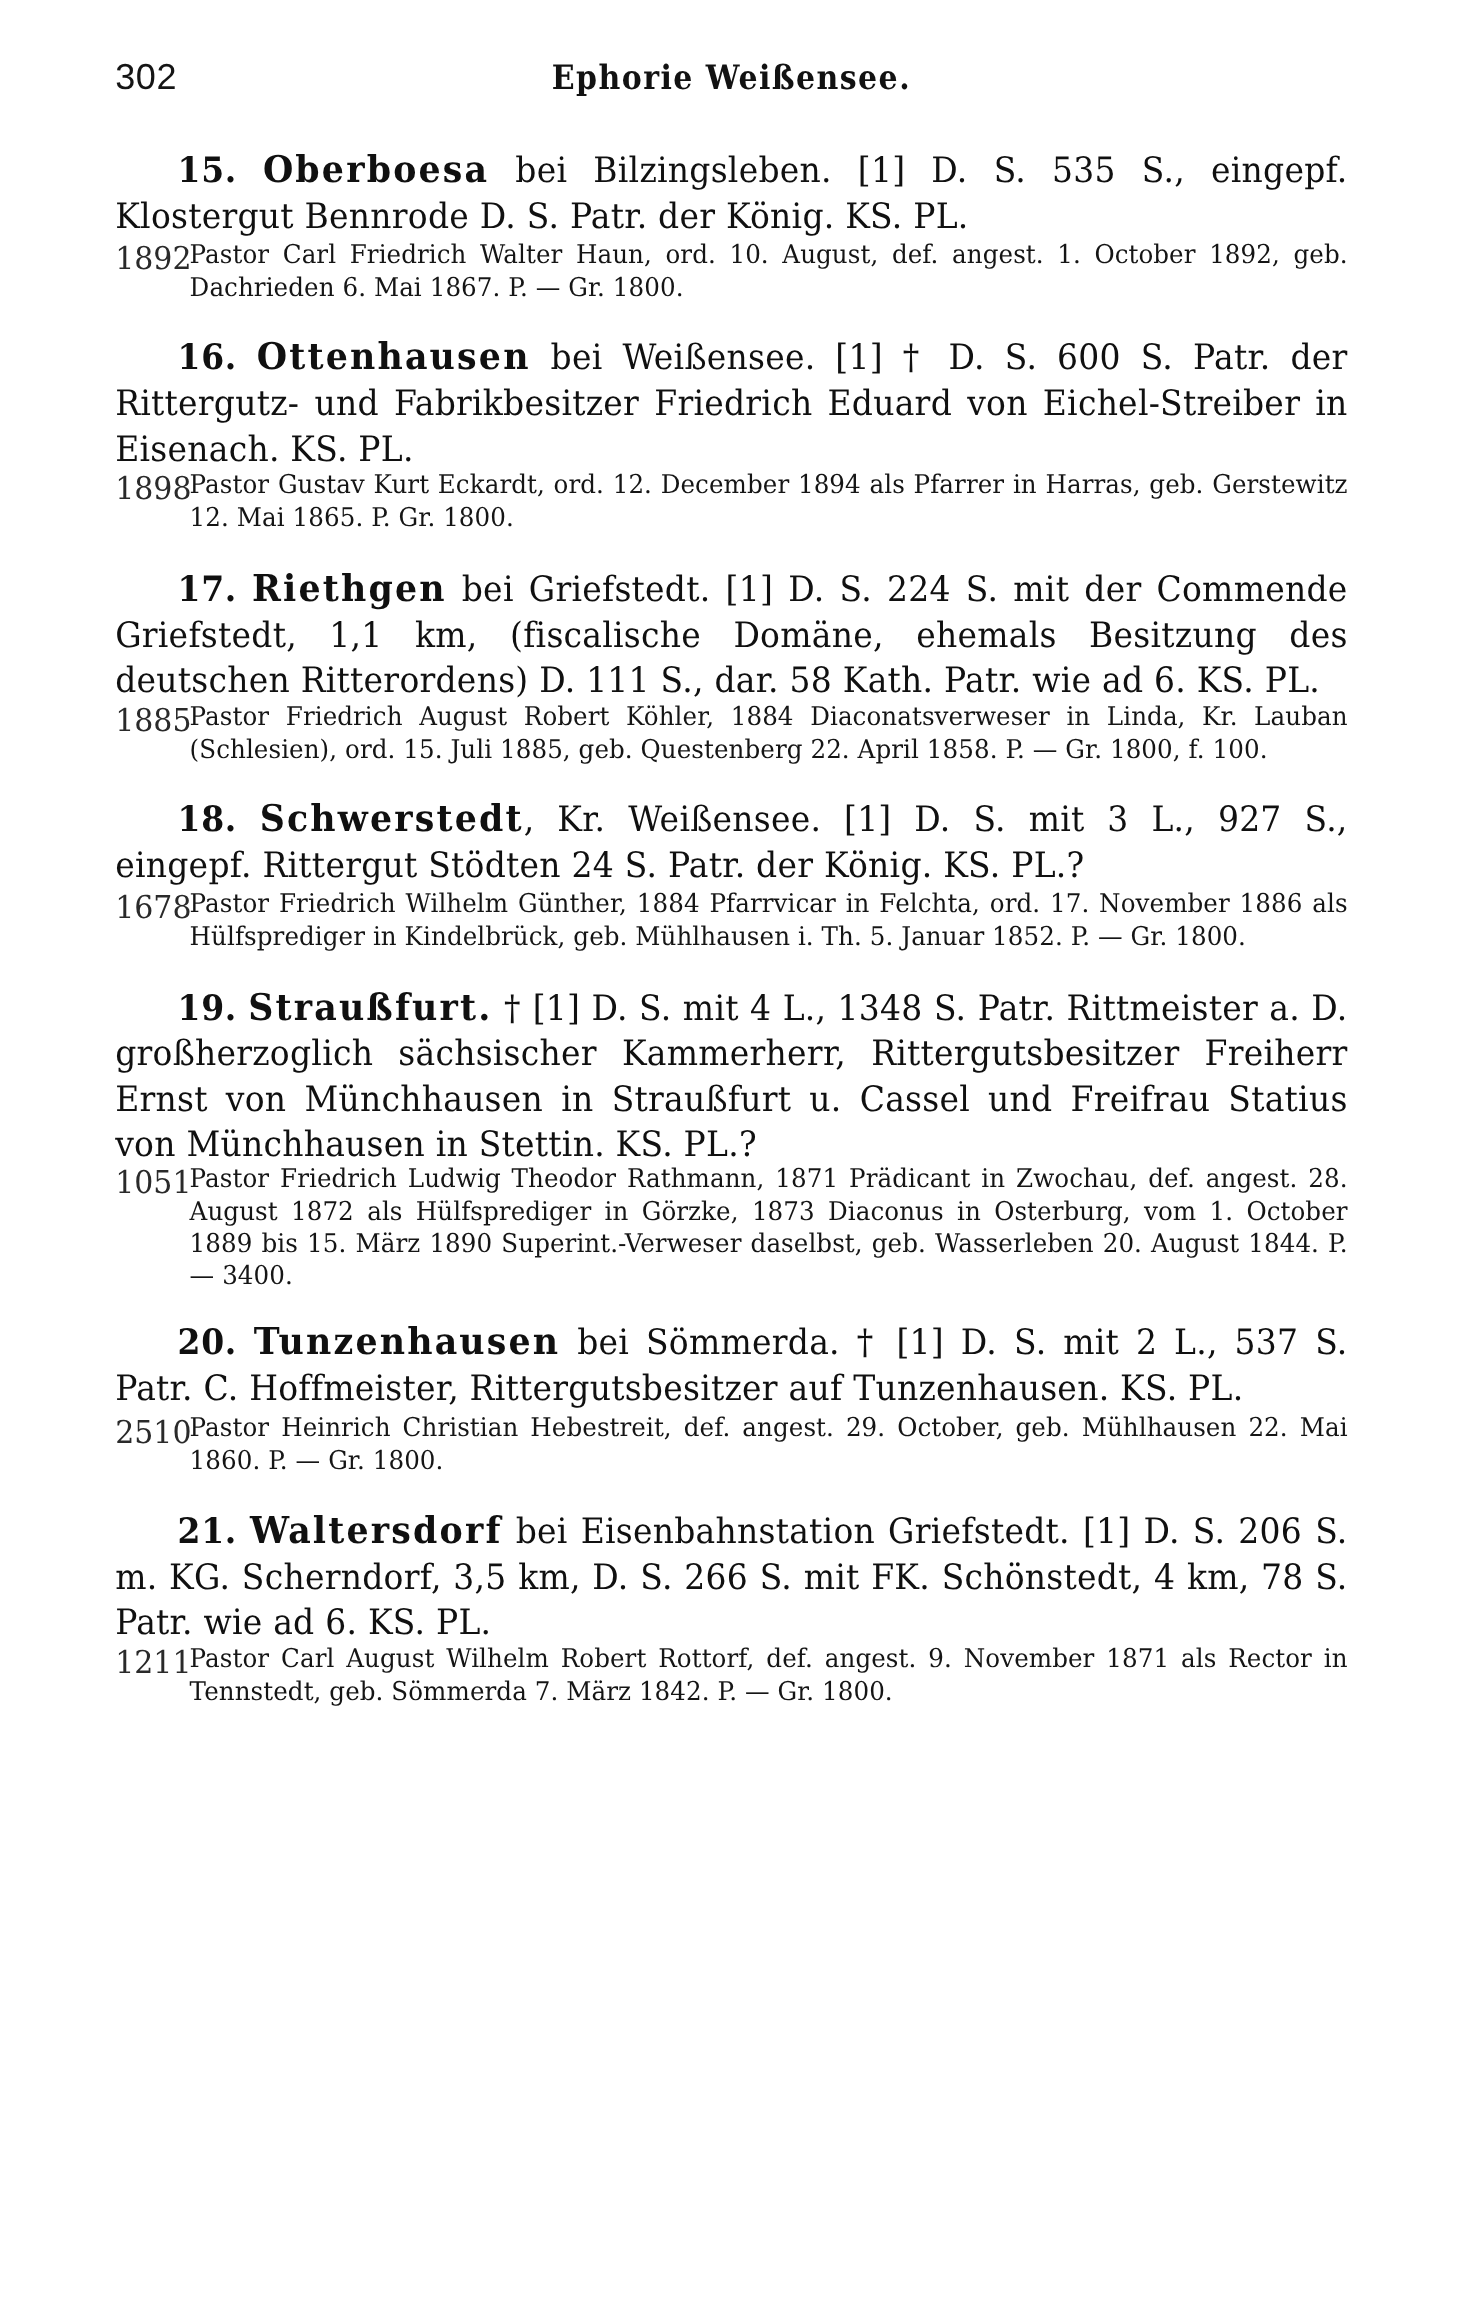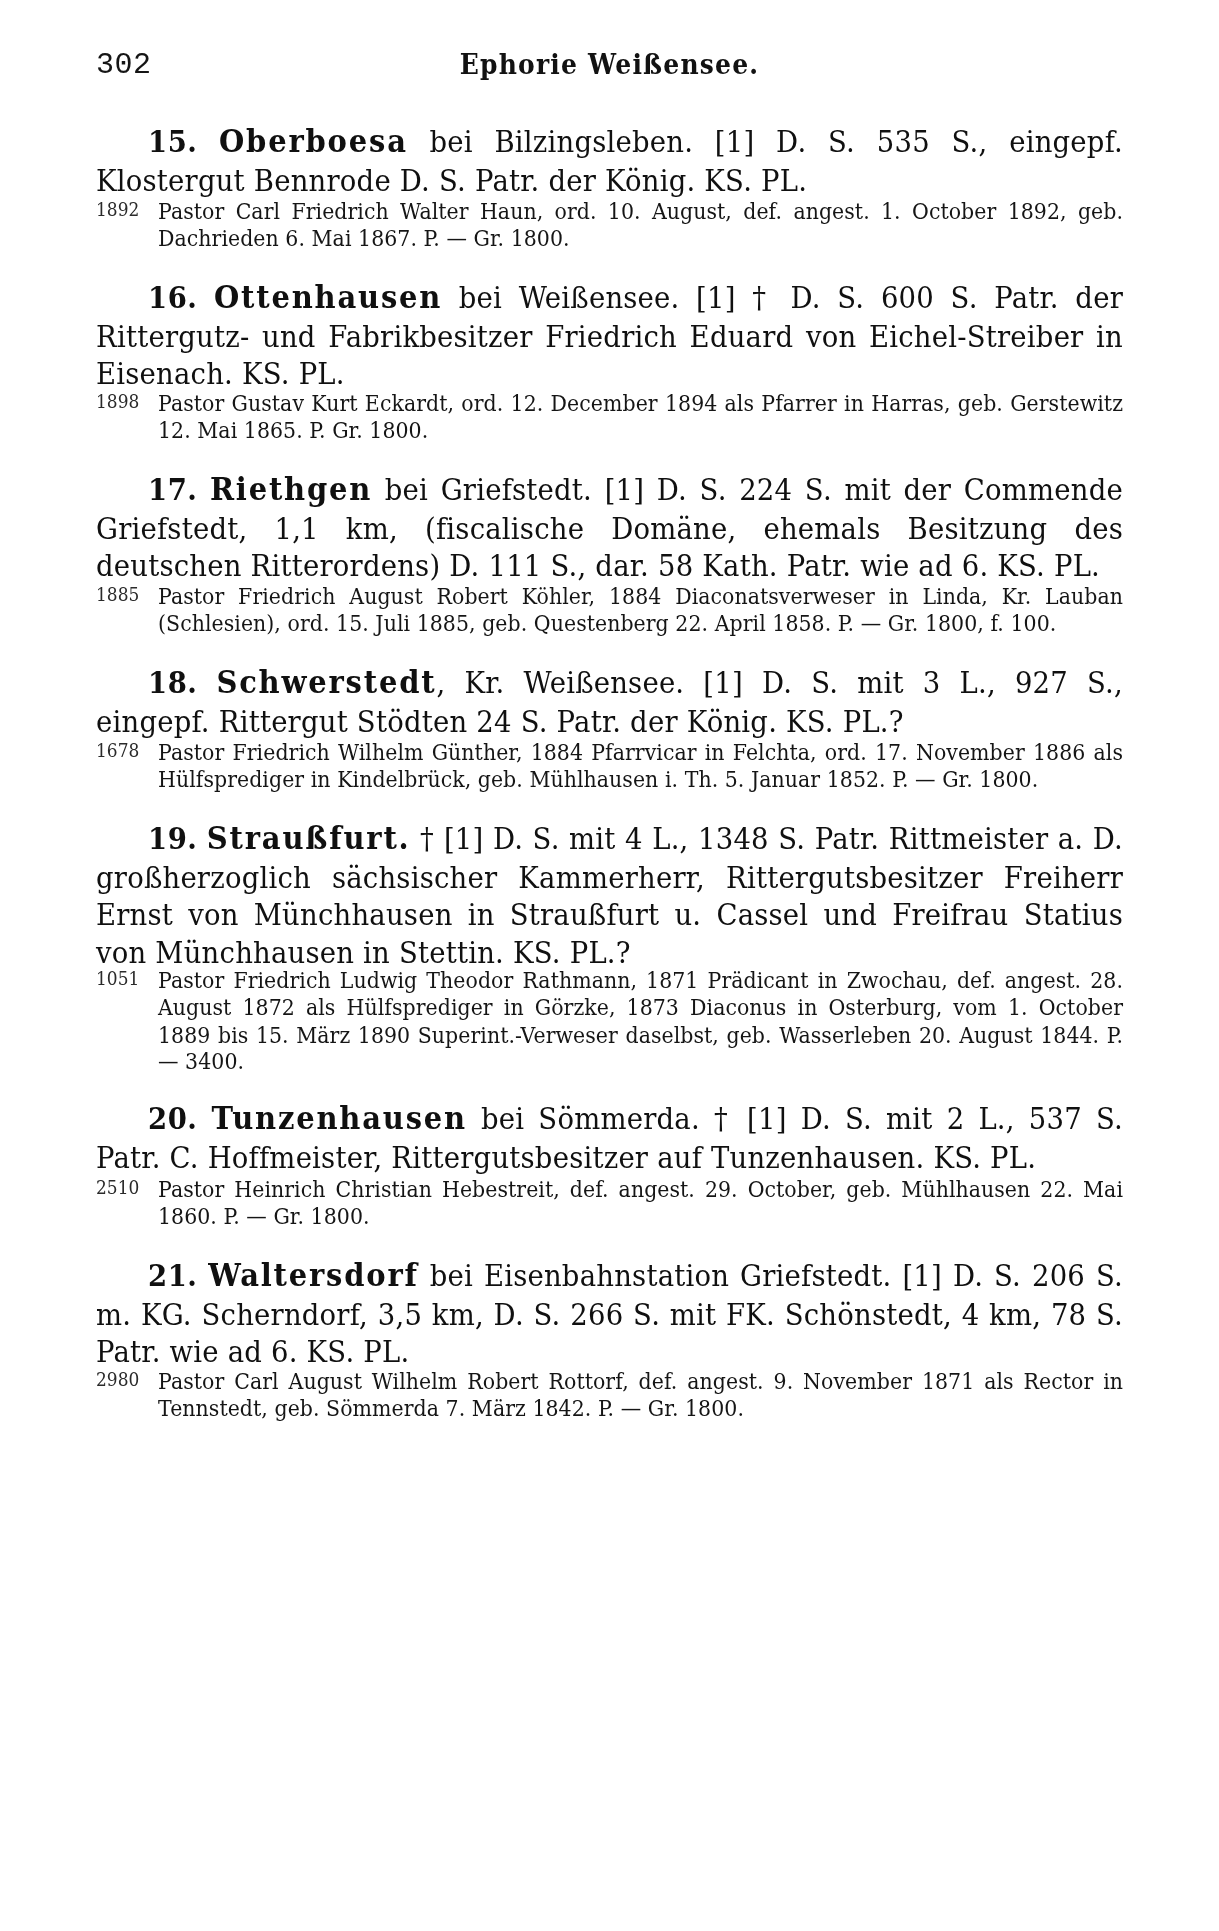--- a/index.html
+++ b/index.html
@@ -25,21 +25,21 @@
   
   .runhead {
     position: relative;
     height: 60px;
     margin: 34px 96px 0 96px;
   }
   .folio {
     position: absolute;
     left: 0;
     top: 14px;
-    font-family: Liberation Mono, monospace;
+    font-family: Liberation Sans, sans-serif;
     font-size: 30px;
     letter-spacing: 0.5px;
     color: #151515;
   }
   .runtitle {
     position: absolute;
     left: 0;
     right: 0;
     top: 16px;
     text-align: center;
@@ -92,21 +92,21 @@
     position: relative;
     transform: scaleY(1.05);
     transform-origin: left top;
     letter-spacing: 0.05px;
   }
   .note .year {
     position: absolute;
     left: 0;
     top: 0;
     width: 56px;
-    font-size: 17px;
+    font-size: 25px;
     color: #2a2a2a;
     letter-spacing: 0px;
   }
 </style>
 </head>
 <body>
 
 <div class="page">
 
   <div class="runhead">
@@ -141,18 +141,18 @@
       <p class="note"><span class="year">1051</span><span>Pastor Friedrich Ludwig Theodor Rathmann, 1871 Prädicant in Zwochau, def. angest. 28. August 1872 als Hülfsprediger in Görzke, 1873 Diaconus in Osterburg, vom 1. October 1889 bis 15. März 1890 Superint.-Verweser daselbst, geb. Wasserleben 20. August 1844.  P. — 3400.</span></p>
     </div>
 
     <div class="entry">
       <p class="main"><span class="num">20.</span> <span class="place">Tunzenhausen</span><span> bei Sömmerda.  † [1] D. S. mit 2 L., 537 S.    Patr. C. Hoffmeister, Rittergutsbesitzer auf Tunzenhausen.  KS.  PL.</span></p>
       <p class="note"><span class="year">2510</span><span>Pastor Heinrich Christian Hebestreit, def. angest. 29. October, geb. Mühlhausen 22. Mai 1860.  P. — Gr. 1800.</span></p>
     </div>
 
     <div class="entry">
       <p class="main"><span class="num">21.</span> <span class="place">Waltersdorf</span><span> bei Eisenbahnstation Griefstedt.  [1] D. S. 206 S. m. KG. Scherndorf, 3,5 km, D. S. 266 S. mit FK. Schönstedt, 4 km, 78 S.  Patr. wie ad 6. KS. PL.</span></p>
-      <p class="note"><span class="year">2980</span><span>Pastor Carl August Wilhelm Robert Rottorf, def. angest. 9. November 1871 als Rector in Tennstedt, geb. Sömmerda 7. März 1842.  P. — Gr. 1800.</span></p>
+      <p class="note"><span class="year">1211</span><span>Pastor Carl August Wilhelm Robert Rottorf, def. angest. 9. November 1871 als Rector in Tennstedt, geb. Sömmerda 7. März 1842.  P. — Gr. 1800.</span></p>
     </div>
 
   </div>
 
 </div>
 
 </body></html>

